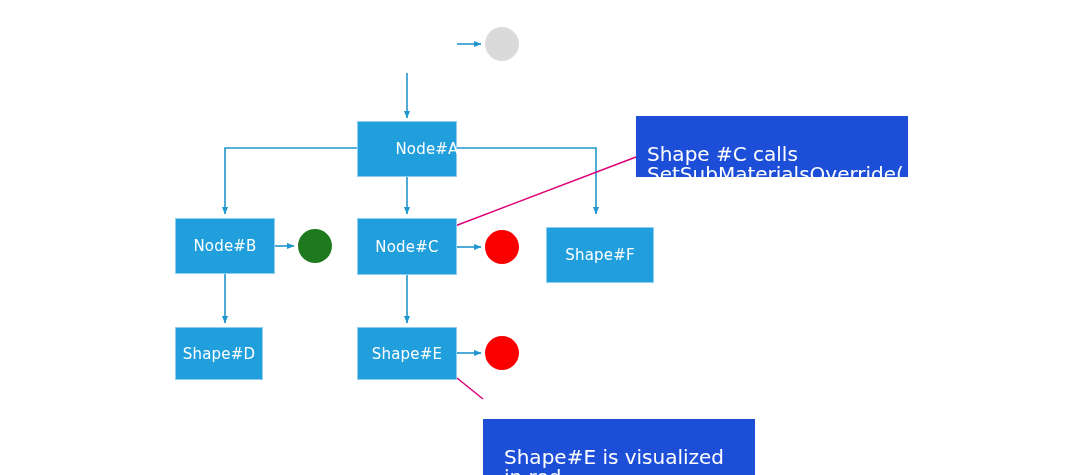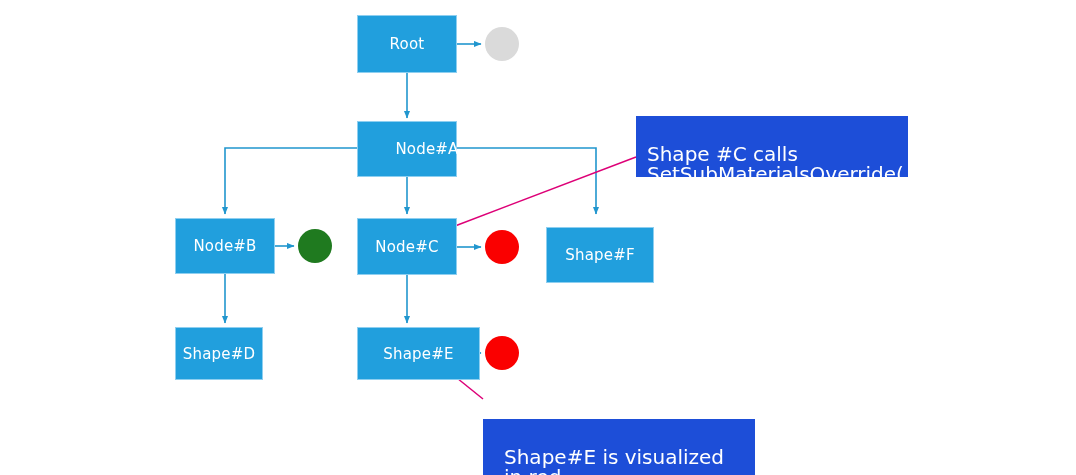--- a/index.html
+++ b/index.html
@@ -105,23 +105,20 @@
 
     <g>
       <line x1="636" y1="157" x2="455" y2="226" stroke="#DD0077" stroke-width="1.5"></line>
     </g>
 
     <g>
       <line x1="483" y1="399" x2="452" y2="374" stroke="#DD0077" stroke-width="1.5"></line>
     </g>
   </svg>
 
-  <div class="node-box" style="left:357px; top:15px; width:100px; height:58px;">
-    <span>Root</span>
-  </div>
 
   <div class="node-box" style="left:357px; top:121px; width:100px; height:56px;padding-left:40px;">
     <span>Node#A</span>
   </div>
 
   <div class="node-box" style="left:175px; top:218px; width:100px; height:56px;">
     <span>Node#B</span>
   </div>
 
   <div class="node-box" style="left:357px; top:218px; width:100px; height:57px;">
@@ -129,21 +126,21 @@
   </div>
 
   <div class="node-box" style="left:546px; top:227px; width:108px; height:56px;">
     <span>Shape#F</span>
   </div>
 
   <div class="node-box" style="left:175px; top:327px; width:88px; height:53px;">
     <span>Shape#D</span>
   </div>
 
-  <div class="node-box" style="left:357px; top:327px; width:123px; height:53px;">
+  <div class="node-box" style="left:357px; top:327px; width:100px; height:53px;">
     <span>Shape#E</span>
   </div>
 
   <div class="dot" style="left:485px; top:27px; width:34px; height:34px; background:#DADADA;"></div>
 
   <div class="dot" style="left:298px; top:229px; width:34px; height:34px; background:#1F7A1F;"></div>
 
   <div class="dot" style="left:485px; top:230px; width:34px; height:34px; background:#FA0000;"></div>
 
   <div class="dot" style="left:485px; top:336px; width:34px; height:34px; background:#FA0000;"></div>

